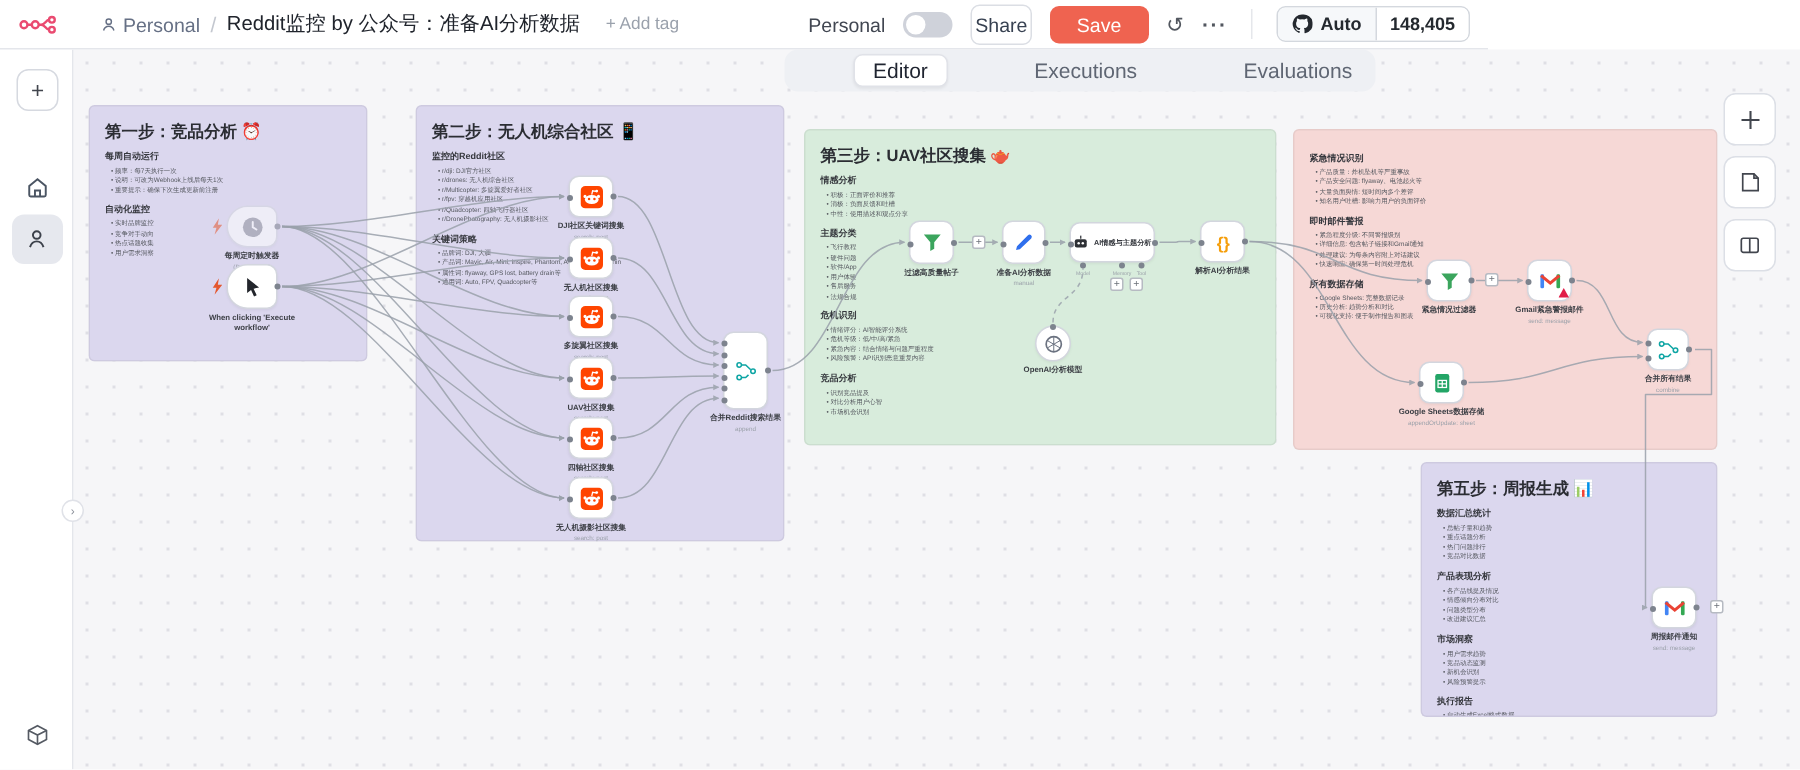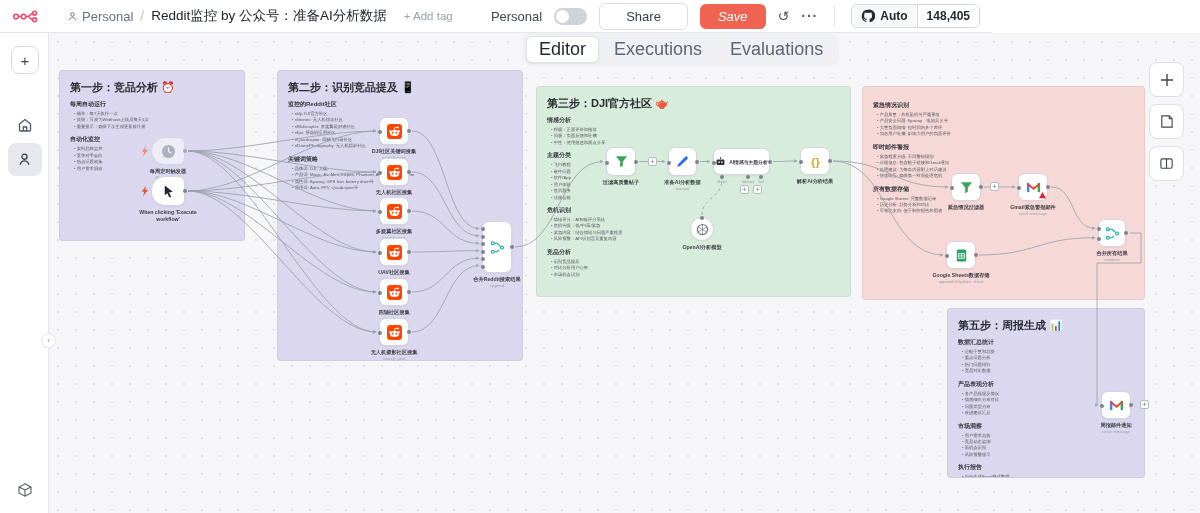--- a/index.html
+++ b/index.html
@@ -13,43 +13,43 @@
   .crumb { display:flex; align-items:center; gap:7px; margin-left:18px; font-size:13px; }
   .crumb .ws { color:#667085; display:flex; align-items:center; gap:4px; }
   .crumb .sep { color:#c3c7cf; font-size:14px; }
   .crumb .title { color:#20242c; font-size:13.5px; }
   .crumb .addtag { color:#9aa1ac; font-size:11.5px; margin-left:10px; cursor:pointer; }
   #header-right { margin-left:auto; display:flex; align-items:center; gap:12px; padding-right:12px; }
   .inactive-lbl { font-size:13px; color:#414651; }
   .toggle { width:33px; height:17px; border-radius:9px; background:#cfd2da; position:relative; cursor:pointer; }
   .toggle .knob { position:absolute; left:2px; top:2px; width:13px; height:13px; border-radius:50%; background:#fff; }
   .btn { font-size:13px; border-radius:6px; cursor:pointer; display:inline-block; }
-  .btn.share { padding:5px 26px; background:#fff; border:1px solid #dbdee4; color:#374151; }
-  .btn.save { padding:5px 18px; border:none; color:#fff;font-style:italic; }
+  .btn.share { padding:5px 2px; background:#fff; border:1px solid #dbdee4; color:#374151; }
+  .btn.save { padding:5px 18px; border:none; color:#fff; }
   .icon-btn { color:#52575f; font-size:14px; cursor:pointer; line-height:1; }
   .vdiv { width:1px; height:20px; background:#e5e7eb; margin:0 4px; }
   .star-widget { display:flex; align-items:stretch; border:1px solid #d4d8de; border-radius:6px; overflow:hidden; height:24px; cursor:pointer; }
   .star-left { display:flex; align-items:center; gap:5px; background:#f6f8fa; padding:0 9px; font-size:12px; font-weight:bold; color:#24292f; border-right:1px solid #d4d8de; }
   .star-right { display:flex; align-items:center; background:#fff; padding:0 9px; font-size:12px; font-weight:bold; color:#24292f; }
 
   
   #sidebar { position:absolute; top:33px; left:0; width:49px; bottom:0; background:#fff; border-right:1px solid #e4e6eb; z-index:9; }
   .sb-plus { position:absolute; left:11px; top:13px; width:28px; height:28px; border:1px solid #d6d9e0; border-radius:8px;
     display:flex; align-items:center; justify-content:center; font-size:15px; color:#41454d; cursor:pointer; background:#fff; }
   .sb-ic { position:absolute; left:0; width:49px; display:flex; justify-content:center; cursor:pointer; }
   .sb-active { position:absolute; left:8px; width:34px; height:33px; background:#e6e8ee; border-radius:8px; }
   #sb-collapse { position:absolute; left:41px; top:333px; width:15px; height:15px; border:1px solid #e0e2e8; background:#fff;
     border-radius:50%; z-index:11; display:flex; align-items:center; justify-content:center; font-size:8px; color:#8a8f99; cursor:pointer; }
 
   
   #canvas-bg { position:absolute; top:33px; left:49px; right:0; bottom:0; background:#f6f6f8;
     background-image:radial-gradient(circle,#dfdfe5 1px,transparent 1.2px); background-size:18px 18px; z-index:0; }
 
   #tabbar { position:absolute; left:523px; top:33px; z-index:8; background:#eef0f4; border-radius:9px; padding:3px; display:flex; gap:2px; }
-  .tab { padding:3px 13px; font-size:18px; color:#5f6673; border-radius:6px; cursor:pointer; white-space:nowrap; }
+  .tab { padding:3px 13px; font-size:14px; color:#5f6673; border-radius:6px; cursor:pointer; white-space:nowrap;margin-left:43px; }
   .tab.active { background:#fff; color:#1f2430; border:1px solid #e0e2e8; box-shadow:0 1px 2px rgba(0,0,0,.06); padding:2px 12px; }
 
   .canvas-btn { position:absolute; right:16px; width:35px; height:35px; background:#fff; border:1px solid #dcdfe6; border-radius:8px;
     display:flex; align-items:center; justify-content:center; color:#42464e; cursor:pointer; z-index:8; font-size:16px; }
 
   
   .note { position:absolute; border-radius:4px; border:1px solid rgba(0,0,0,.06); padding:9px 10px; z-index:1; overflow:hidden; cursor:move; }
   .note-title { font-size:11px; font-weight:bold; color:#2b2d33; margin-bottom:4px; white-space:nowrap; }
   .note-h { font-size:6px; font-weight:bold; color:#35373d; margin:5px 0 2px; }
   .note-b { font-size:4.3px; color:#55585f; line-height:1.5; padding-left:4px; }
@@ -91,36 +91,36 @@
         <div class="note-b">频率：每7天执行一次</div>
         <div class="note-b">说明：可改为Webhook上线后每天1次</div>
         <div class="note-b">重要提示：确保下次生成更新前注册</div>
         <div class="note-h">自动化监控</div>
         <div class="note-b">实时品牌监控</div>
         <div class="note-b">竞争对手动向</div>
         <div class="note-b">热点话题收集</div>
         <div class="note-b">用户需求洞察</div>
       </div>
       <div class="note" style="left: 277px; top: 70px; width: 246px; height: 291px; background: rgb(219, 215, 238);">
-        <div class="note-title"><span>第二步：识别竞品提及</span><span style="margin-left: 3px;">📱</span></div>
+        <div class="note-title"><span>第二步：无人机综合社区</span><span style="margin-left: 3px;">📱</span></div>
         <div class="note-h">监控的Reddit社区</div>
         <div class="note-b">r/dji: DJI官方社区</div>
         <div class="note-b">r/drones: 无人机综合社区</div>
         <div class="note-b">r/Multicopter: 多旋翼爱好者社区</div>
         <div class="note-b">r/fpv: 穿越机应用社区</div>
         <div class="note-b">r/Quadcopter: 四轴飞行器社区</div>
         <div class="note-b">r/DronePhotography: 无人机摄影社区</div>
         <div class="note-h">关键词策略</div>
         <div class="note-b">品牌词: DJI, 大疆</div>
         <div class="note-b">产品词: Mavic, Air, Mini, Inspire, Phantom, Avata, Osmo, Ronin</div>
         <div class="note-b">属性词: flyaway, GPS lost, battery drain等</div>
         <div class="note-b">通用词: Auto, FPV, Quadcopter等</div>
       </div>
       <div class="note" style="left: 536px; top: 86px; width: 315px; height: 211px; background: rgb(216, 236, 220);">
-        <div class="note-title"><span>第三步：DJI官方社区</span><span style="margin-left: 3px;">🫖</span></div>
+        <div class="note-title"><span>第三步：UAV社区搜集</span><span style="margin-left: 3px;">🫖</span></div>
         <div class="note-h">情感分析</div>
         <div class="note-b">积极：正面评价和推荐</div>
         <div class="note-b">消极：负面反馈和吐槽</div>
         <div class="note-b">中性：使用描述和观点分享</div>
         <div class="note-h">主题分类</div>
         <div class="note-b">飞行教程</div>
         <div class="note-b">硬件问题</div>
         <div class="note-b">软件/App</div>
         <div class="note-b">用户体验</div>
         <div class="note-b">售后服务</div>

